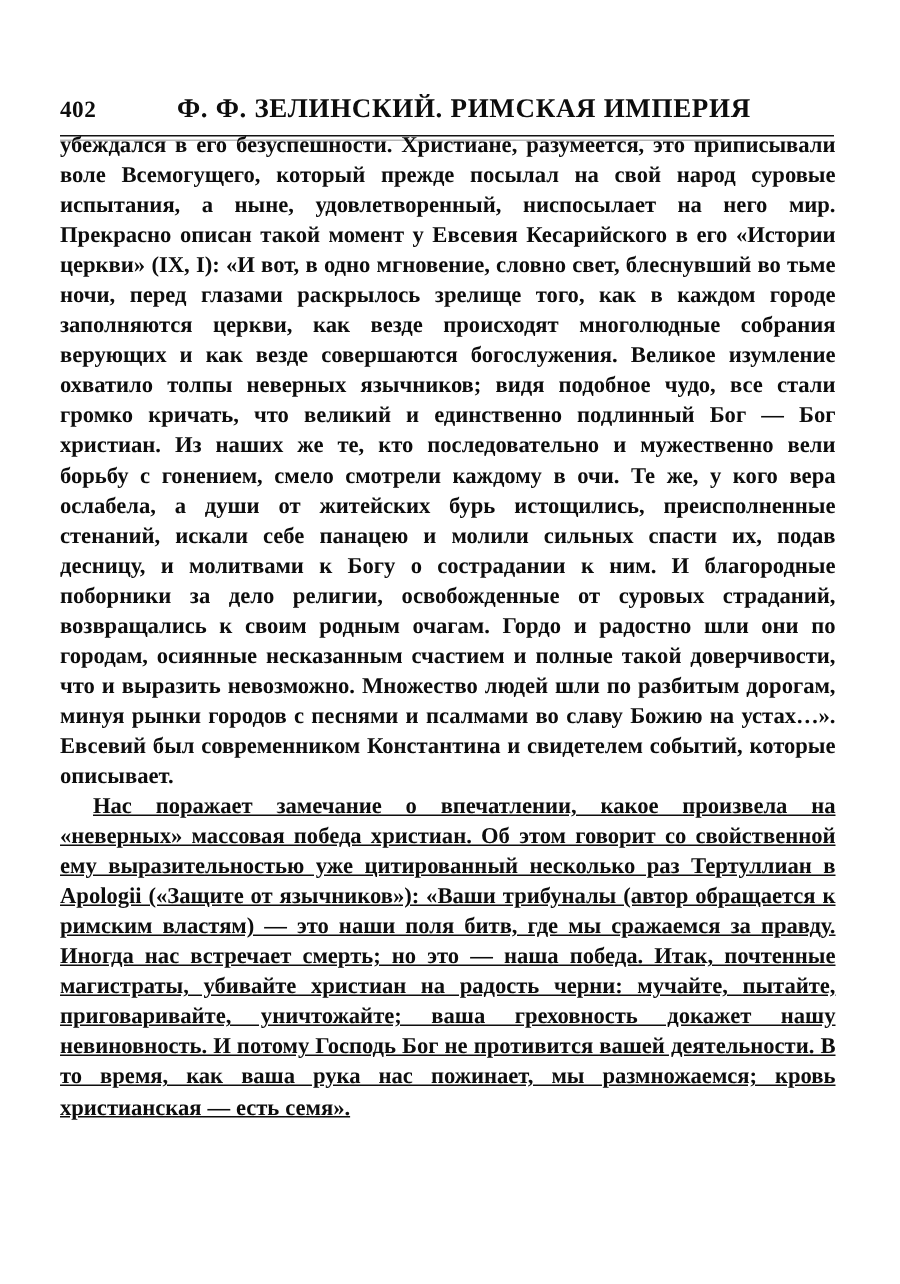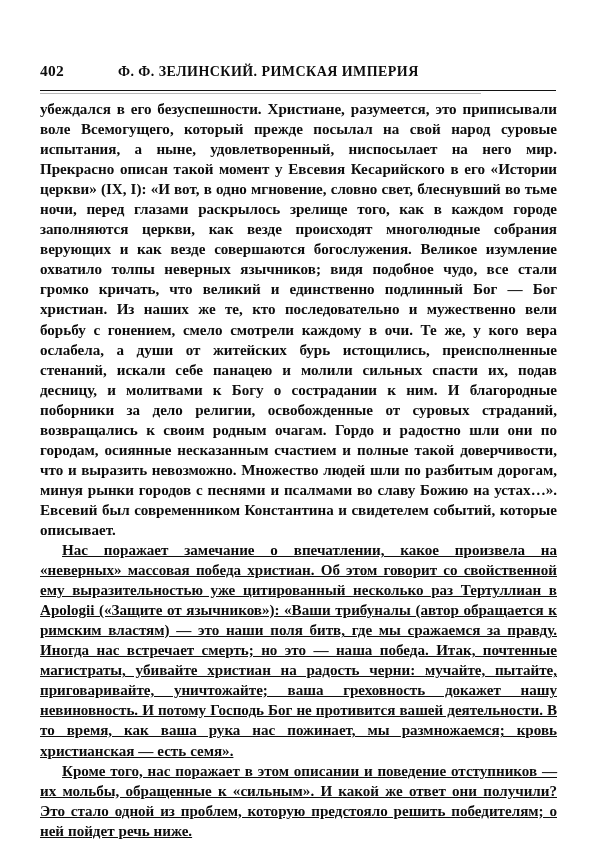--- a/index.html
+++ b/index.html
@@ -37,21 +37,21 @@
   }
   .folio {
     font-weight: bold;
     font-size: 15.5px;
     letter-spacing: 0.3px;
     width: 78px;
     flex: 0 0 78px;
   }
   .head-title {
     font-weight: bold;
-    font-size: 14px;
+    font-size: 18px;
     letter-spacing: 0.45px;
     white-space: nowrap;
   }
   .head-rule {
     position: absolute;
     left: 40px;
     top: 90px;
     width: 516px;
     height: 0;
     border-top: 1.6px solid #121212;
@@ -64,21 +64,21 @@
     top: 1.6px;
     width: 441px;
     height: 0.7px;
     background: rgba(0,0,0,0.28);
   }
 
   
   .textblock {
     position: absolute;
     left: 40px;
-    top: 99px;
+    top: 87px;
     width: 517px;
   }
   p.para {
     margin: 0;
     text-align: justify;
     text-align-last: left;
     font-weight: bold;
     font-size: 15.1px;
     line-height: 20.05px;
     letter-spacing: -0.02px;
@@ -101,16 +101,15 @@
   <div class="running-head">
     <span class="folio">402</span>
     <span class="head-title">Ф. Ф. ЗЕЛИНСКИЙ. РИМСКАЯ ИМПЕРИЯ</span>
   </div>
 
   <div class="head-rule"></div>
 
   <div class="textblock">
     <p class="para">убеждался в его безуспешности. Христиане, разумеется, это приписывали воле Всемогущего, который прежде посылал на свой народ суровые испытания, а ныне, удовлетворенный, ниспосылает на него мир. Прекрасно описан такой момент у Евсевия Кесарийского в его «Истории церкви» (IX, I): «И вот, в одно мгновение, словно свет, блеснувший во тьме ночи, перед глазами раскрылось зрелище того, как в каждом городе заполняются церкви, как везде происходят многолюдные собрания верующих и как везде совершаются богослужения. Великое изумление охватило толпы неверных язычников; видя подобное чудо, все стали громко кричать, что великий и единственно подлинный Бог — Бог христиан. Из наших же те, кто последовательно и мужественно вели борьбу с гонением, смело смотрели каждому в очи. Те же, у кого вера ослабела, а души от житейских бурь истощились, преисполненные стенаний, искали себе панацею и молили сильных спасти их, подав десницу, и молитвами к Богу о сострадании к ним. И благородные поборники за дело религии, освобожденные от суровых страданий, возвращались к своим родным очагам. Гордо и радостно шли они по городам, осиянные несказанным счастием и полные такой доверчивости, что и выразить невозможно. Множество людей шли по разбитым дорогам, минуя рынки городов с песнями и псалмами во славу Божию на устах…». Евсевий был современником Константина и свидетелем событий, которые описывает.</p>
     <p class="para indent">Нас поражает замечание о впечатлении, какое произвела на «неверных» массовая победа христиан. Об этом говорит со свойственной ему выразительностью уже цитированный несколько раз Тертуллиан в Apologii («Защите от язычников»): «Ваши трибуналы (автор обращается к римским властям) — это наши поля битв, где мы сражаемся за правду. Иногда нас встречает смерть; но это — наша победа. Итак, почтенные магистраты, убивайте христиан на радость черни: мучайте, пытайте, приговаривайте, уничтожайте; ваша греховность докажет нашу невиновность. И потому Господь Бог не противится вашей деятельности. В то время, как ваша рука нас пожинает, мы размножаемся; кровь христианская — есть семя».</p>
-    <p class="para indent">Кроме того, нас поражает в этом описании и поведение отступников — их мольбы, обращенные к «сильным». И какой же ответ они получили? Это стало одной из проблем, которую предстояло решить победителям; о ней пойдет речь ниже.</p>
   </div>
 
 </div>
 
 </body></html>

